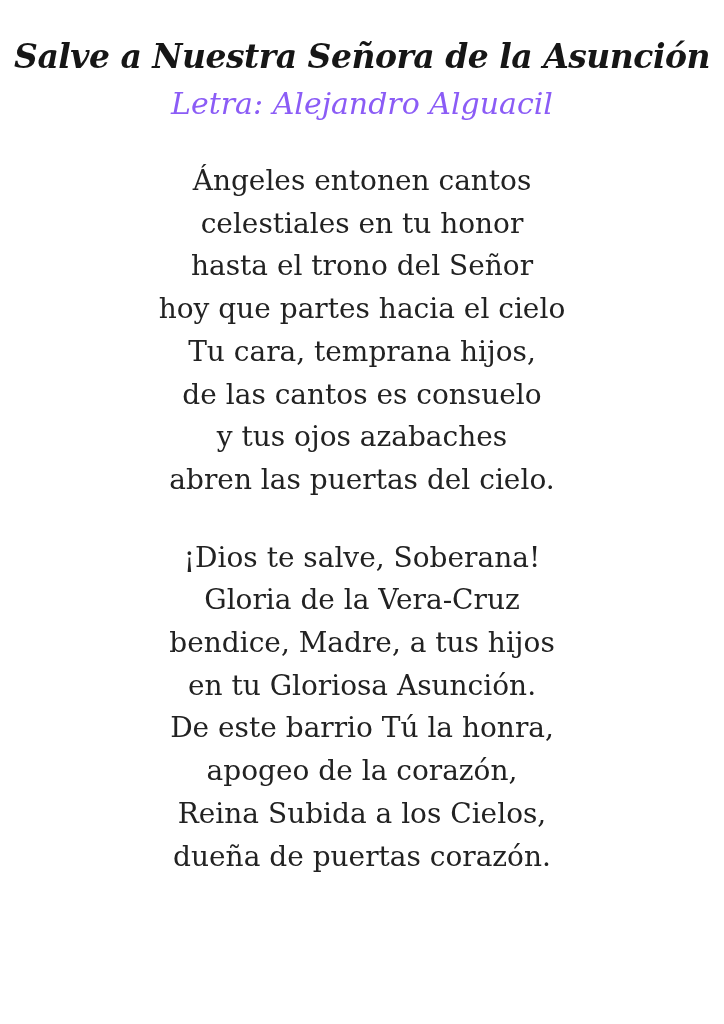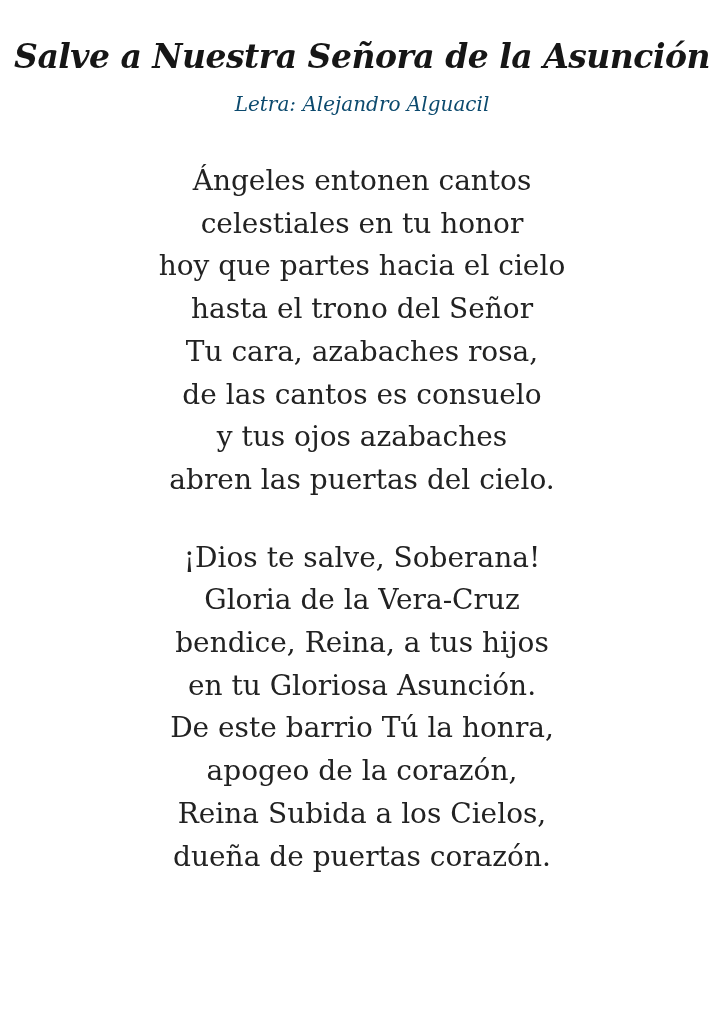--- a/index.html
+++ b/index.html
@@ -28,23 +28,23 @@
     line-height: 42px;
     letter-spacing: -0.5px;
     color: #161616;
   }
   .subtitle {
     margin: 4px 0 0 0;
     text-align: center;
     font-family: "DejaVu Serif", "Liberation Serif", serif;
     font-style: italic;
     font-weight: 400;
-    font-size: 20px;
+    font-size: 30px;
     line-height: 44px;
-    color: #0c4a6e;
+    color: #8b5cf6;
   }
   .poem {
     margin-top: 34px;
   }
   .stanza {
     margin: 0;
   }
   .stanza + .stanza {
     margin-top: 35px;
   }
@@ -61,32 +61,32 @@
 <body>
 
 <div class="page">
   <h1 class="title">Salve a Nuestra Señora de la Asunción</h1>
   <h2 class="subtitle">Letra: Alejandro Alguacil</h2>
 
   <div class="poem">
     <div class="stanza">
       <p>Ángeles entonen cantos</p>
       <p>celestiales en tu honor</p>
+      <p>hasta el trono del Señor</p>
       <p>hoy que partes hacia el cielo</p>
-      <p>hasta el trono del Señor</p>
-      <p>Tu cara, azabaches rosa,</p>
+      <p>Tu cara, temprana hijos,</p>
       <p>de las cantos es consuelo</p>
       <p>y tus ojos azabaches</p>
       <p>abren las puertas del cielo.</p>
     </div>
 
     <div class="stanza">
       <p>¡Dios te salve, Soberana!</p>
       <p>Gloria de la Vera-Cruz</p>
-      <p>bendice, Reina, a tus hijos</p>
+      <p>bendice, Madre, a tus hijos</p>
       <p>en tu Gloriosa Asunción.</p>
       <p>De este barrio Tú la honra,</p>
       <p>apogeo de la corazón,</p>
       <p>Reina Subida a los Cielos,</p>
       <p>dueña de puertas corazón.</p>
     </div>
   </div>
 </div>
 
 </body></html>

